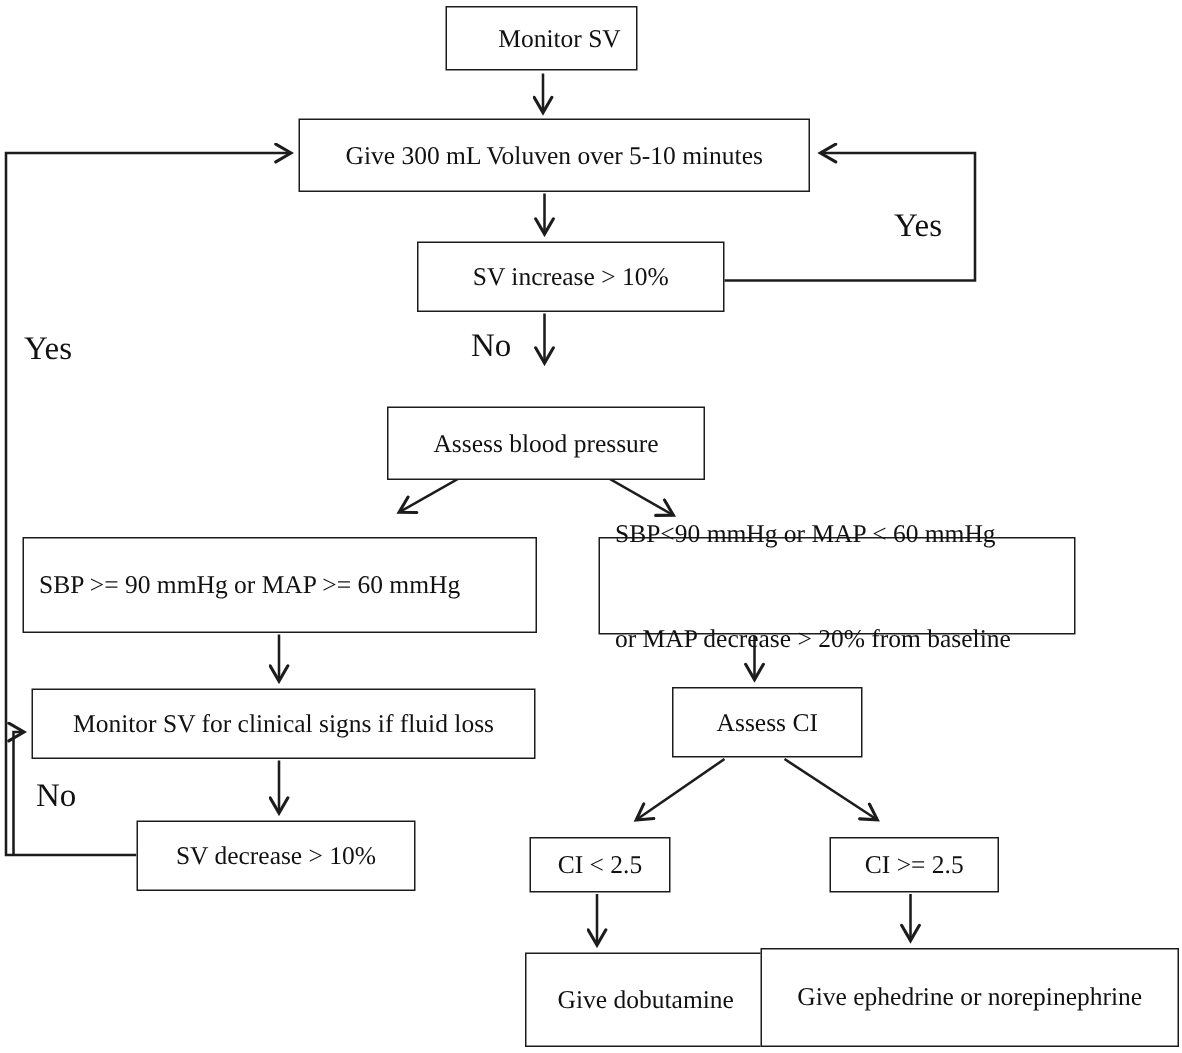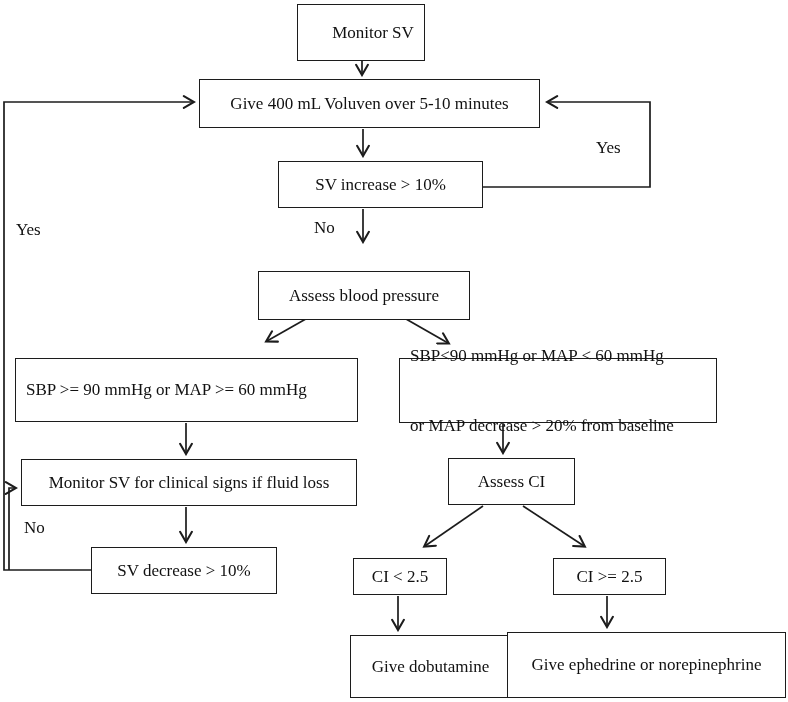--- a/index.html
+++ b/index.html
@@ -41,27 +41,27 @@
     align-items: flex-start;
     justify-content: center;
     text-align: left;
     padding: 2px 10px;
     line-height: 26px;
     white-space: nowrap;
     gap: 44px;
   }
   .edge-label {
     position: absolute;
-    font-size: 17px;
+    font-size: 22px;
     line-height: 1;
     background: #ffffff;
   }
 
   
-  .n-monitor-sv      { left:297px; top:4px;   width:128px; height:57px;padding-left:24px; }
+  .n-monitor-sv      { left:297px; top:4px;   width:128px; height:43px;padding-left:24px; }
   .n-give-voluven    { left:199px; top:79px;  width:341px; height:49px; }
   .n-sv-increase     { left:278px; top:161px; width:205px; height:47px; }
   .n-assess-bp       { left:258px; top:247px; width:212px; height:49px;margin-top:24px; }
   .n-bp-ok           { left:15px;  top:358px; width:343px; height:64px; }
   .n-bp-low          { left:399px; top:358px; width:318px; height:65px; }
   .n-monitor-clinical{ left:21px;  top:459px; width:336px; height:47px; }
   .n-sv-decrease     { left:91px;  top:547px; width:186px; height:47px; }
   .n-assess-ci       { left:448px; top:458px; width:127px; height:47px; }
   .n-ci-low          { left:353px; top:558px; width:94px;  height:37px; }
   .n-ci-high         { left:553px; top:558px; width:113px; height:37px; }
@@ -99,21 +99,21 @@
       <path d="M523,506 L584,546" marker-end="url(#arrow)"></path>
       <path d="M398,596 V629" marker-end="url(#arrow)"></path>
       <path d="M607,596 V626" marker-end="url(#arrow)"></path>
       <path d="M91,570 H4 V102 H193" marker-end="url(#arrow)"></path>
       <path d="M9,570 V488 H15" marker-end="url(#arrow)"></path>
     </g>
   </svg>
 
   <div class="node n-monitor-sv">Monitor SV</div>
 
-  <div class="node n-give-voluven">Give 400 mL Voluven over 5-10 minutes</div>
+  <div class="node n-give-voluven">Give 300 mL Voluven over 5-10 minutes</div>
 
   <div class="node n-sv-increase">SV increase &gt; 10%</div>
 
   <div class="node n-assess-bp">Assess blood pressure</div>
 
   <div class="node two-line n-bp-ok">
     <span>SBP &gt;= 90 mmHg or MAP &gt;= 60 mmHg</span>
   </div>
 
   <div class="node two-line n-bp-low">

